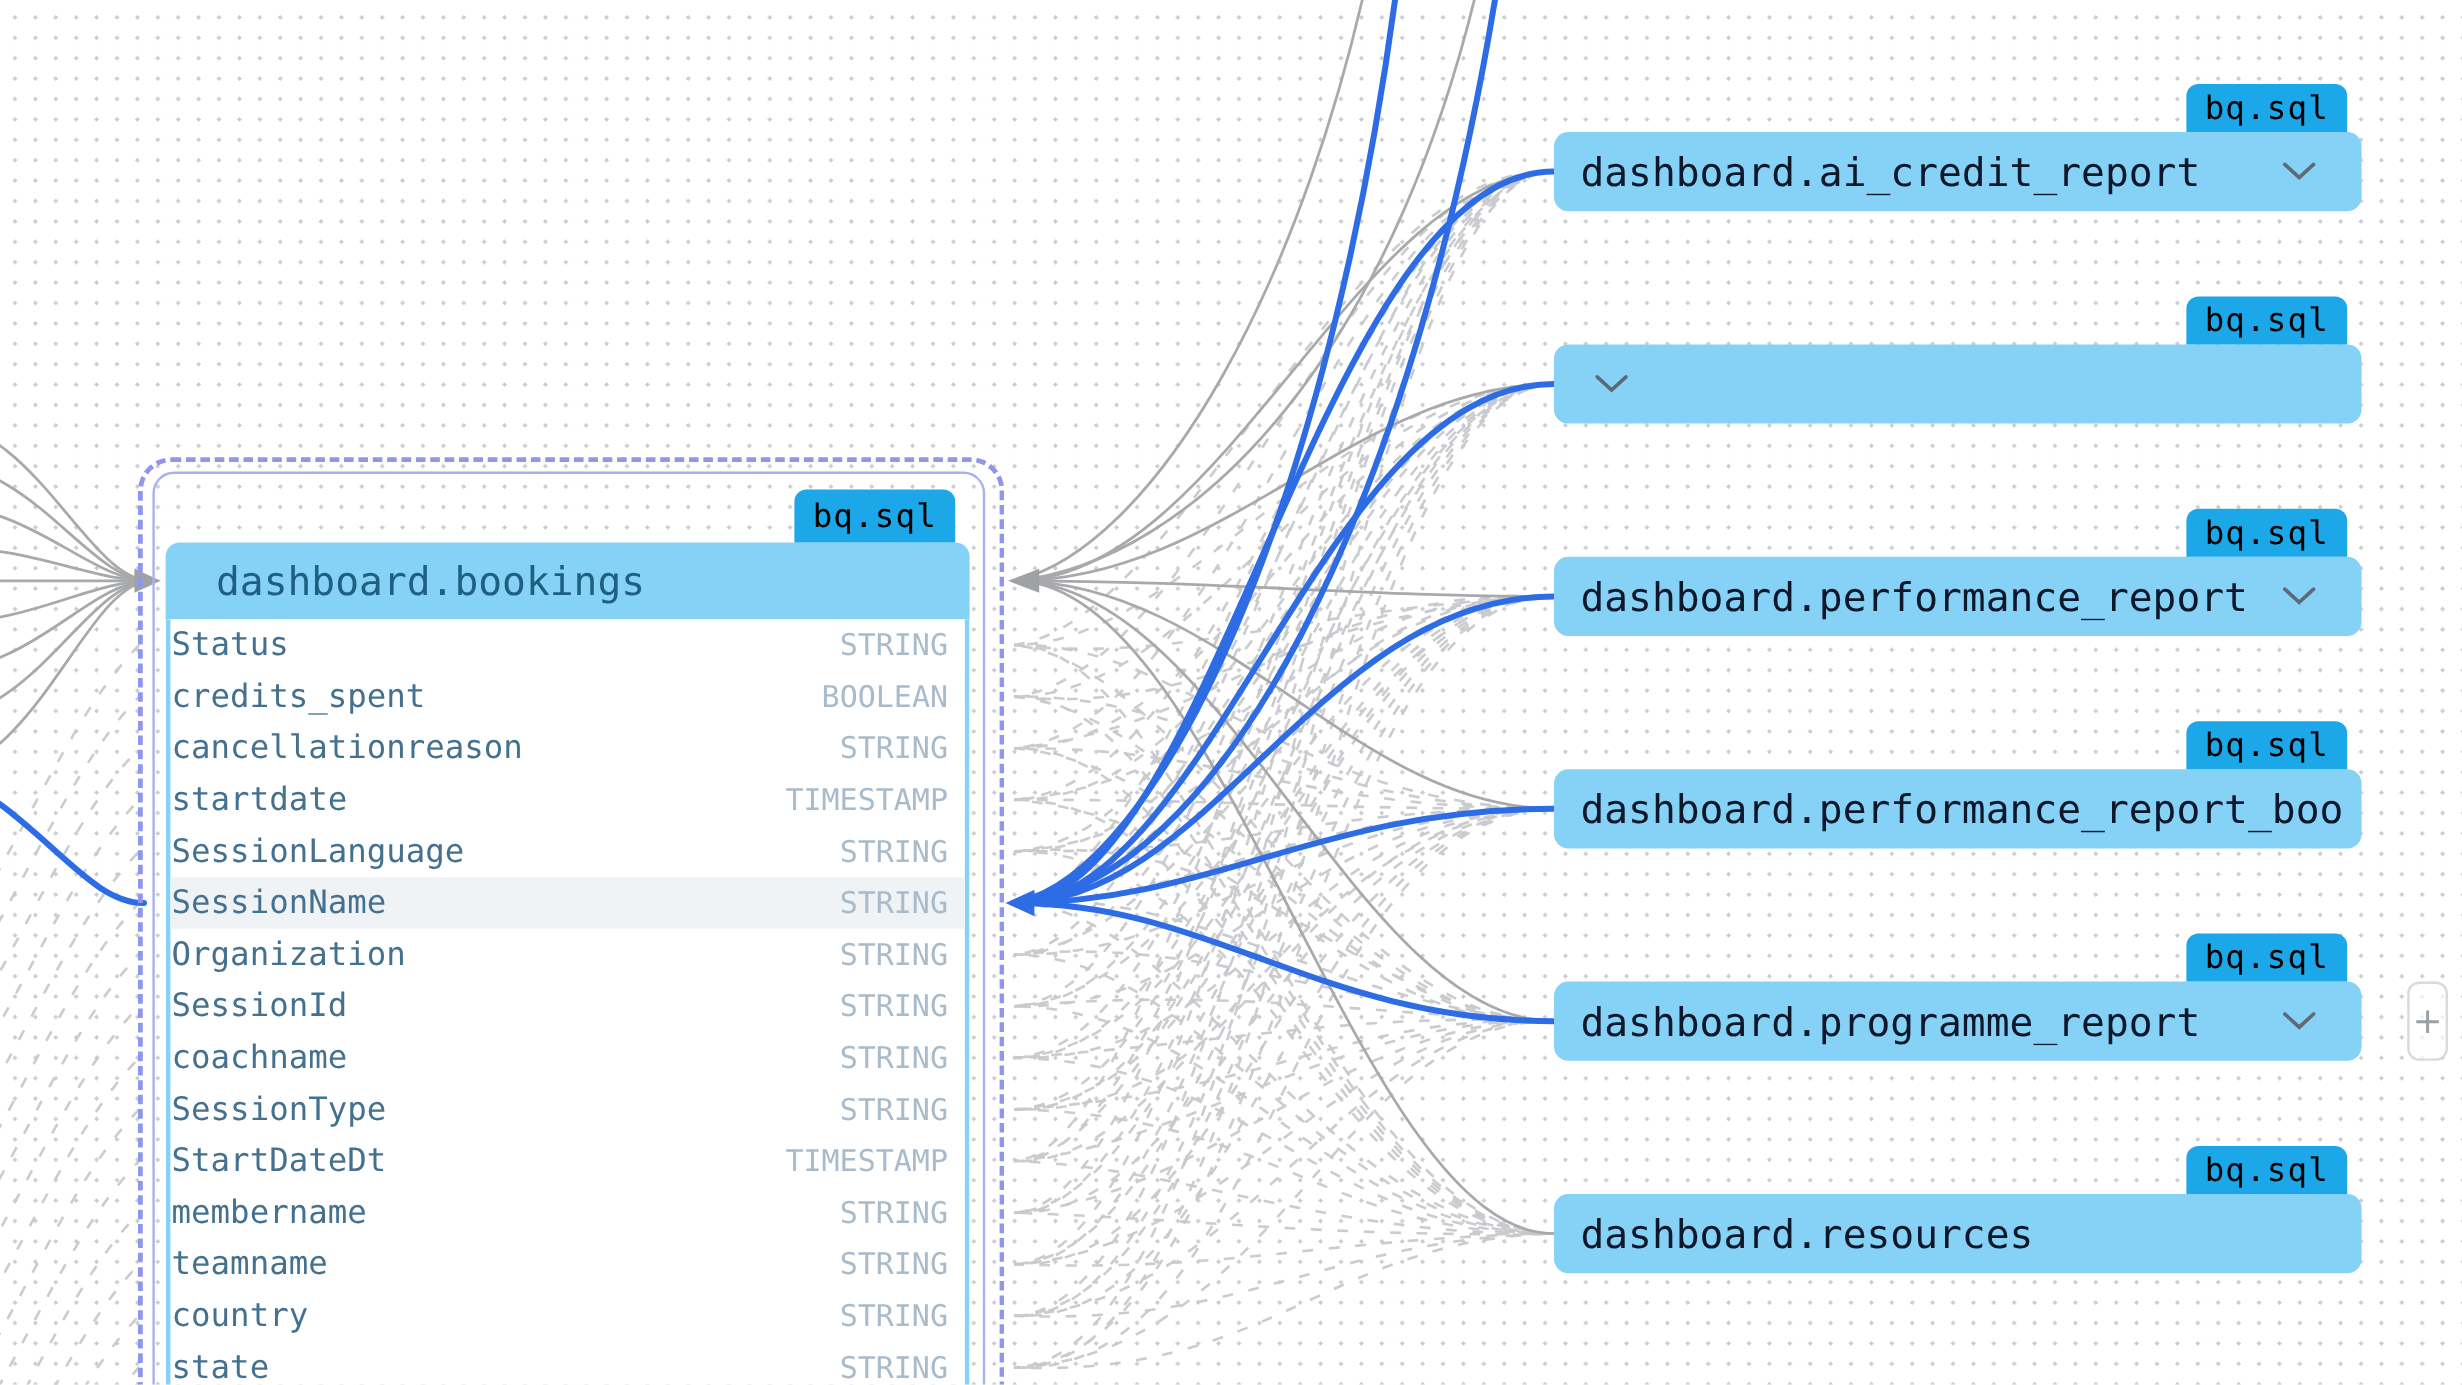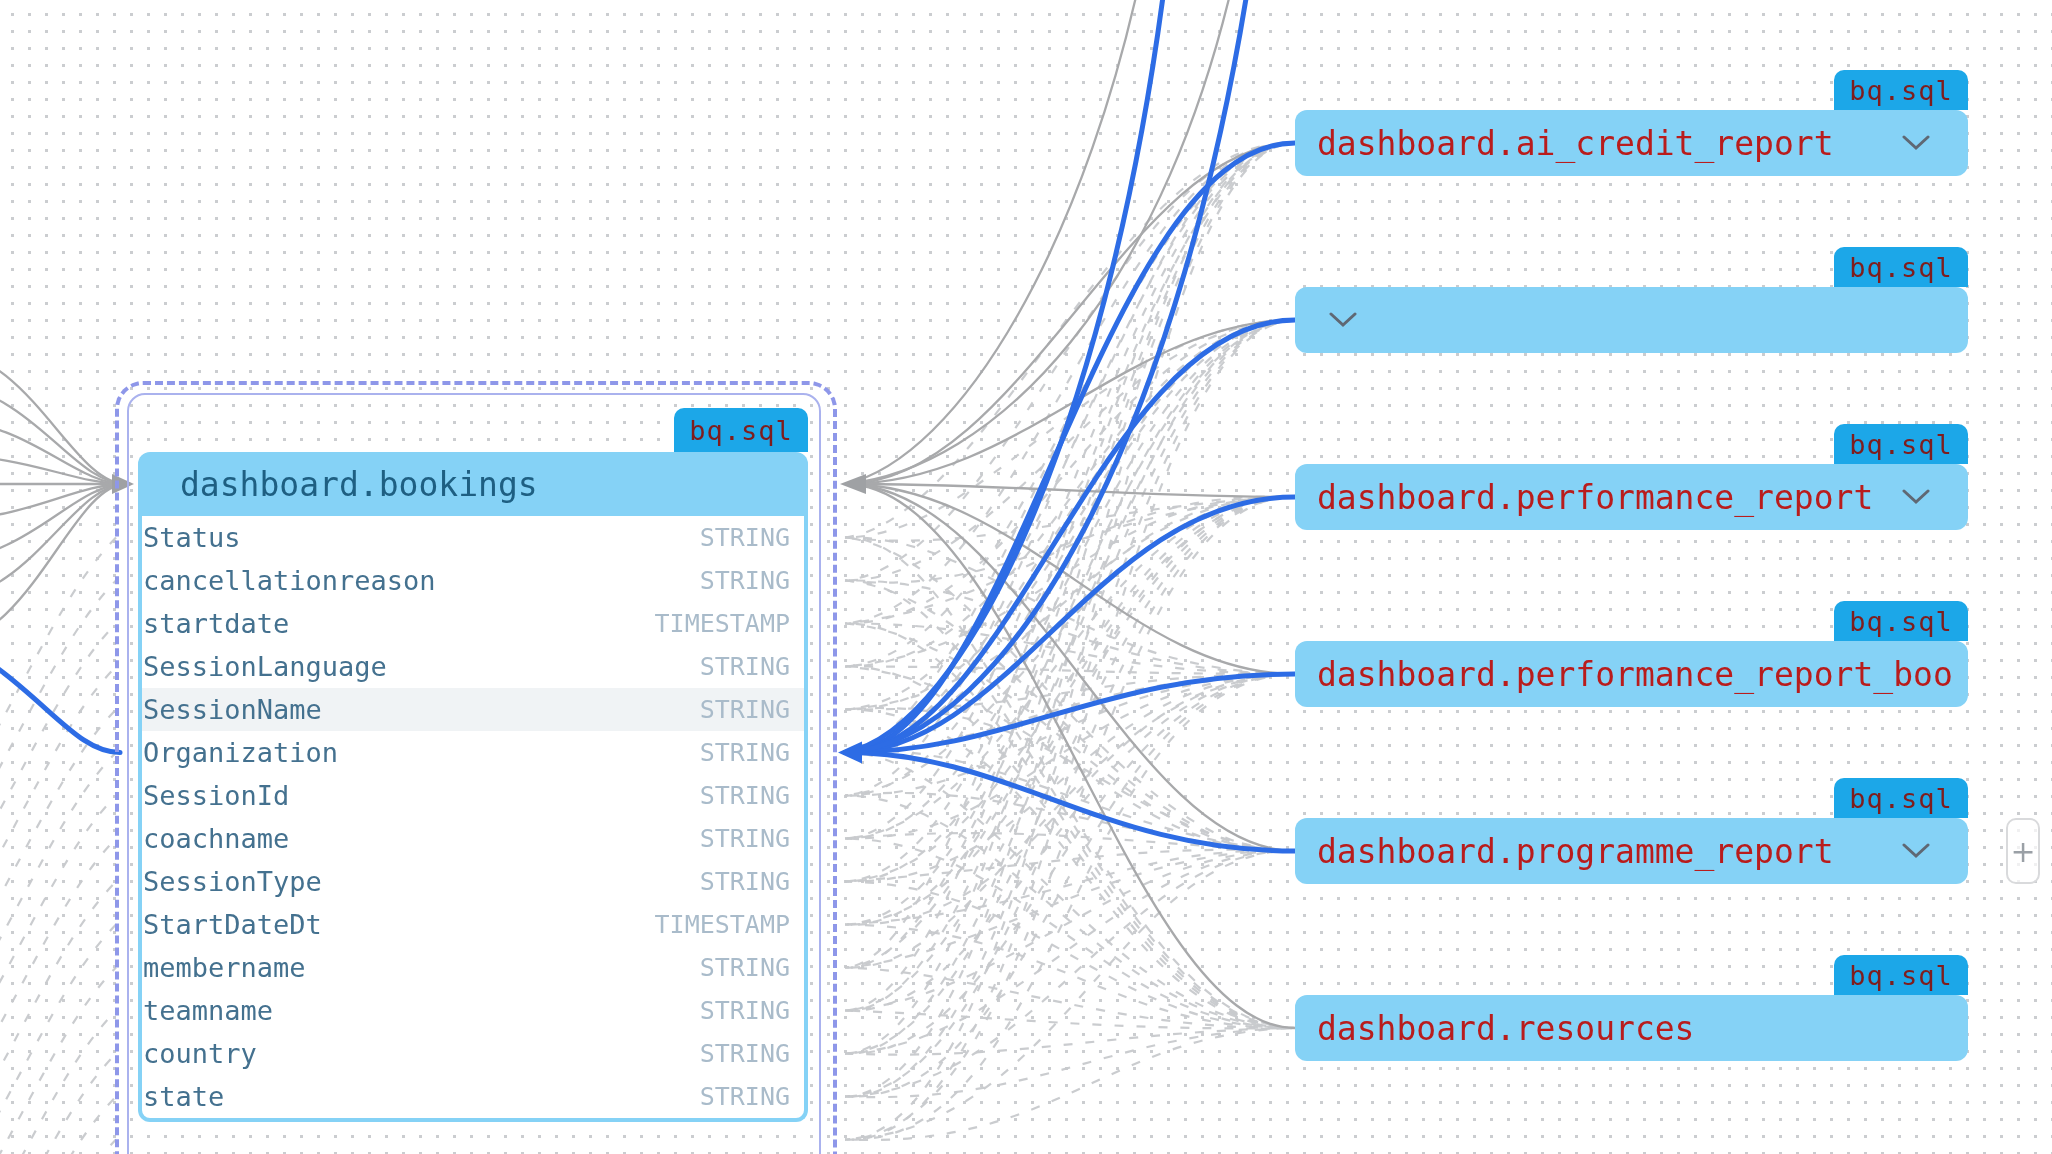--- a/index.html
+++ b/index.html
@@ -18,22 +18,22 @@
   .arrow-b{fill:#2d6ce5;}
 
   
   .sel-dashed{position:absolute;left:115px;top:381px;width:714px;height:810px;
     border:4px dashed #8e97e9;border-radius:28px;z-index:2;}
   .sel-solid{position:absolute;left:127px;top:393px;width:690px;height:790px;
     border:2px solid #aab2ee;border-radius:18px;z-index:2;}
 
   
   .badge{
-    position:absolute;right:0;display:flex;align-items:center;justify-content:center;
-    background:#1ca7e8;color:#7f1d1d;font-size:27px;
+    position:absolute;right:12px;display:flex;align-items:center;justify-content:center;
+    background:#1ca7e8;color:#000000;font-size:27px;
     border-radius:10px 10px 0 0;z-index:4;letter-spacing:1px;
   }
 
   
   .bnode{position:absolute;left:138px;top:452px;width:670px;z-index:3;}
   .bnode .badge{top:-44px;width:134px;height:44px;}
   .bheader{
     height:64px;background:#85d2f6;border-radius:12px 12px 0 0;
     display:flex;align-items:center;padding:0 22px;box-sizing:border-box;
   }
@@ -49,21 +49,21 @@
   .ctype{font-size:25px;color:#a9bbca;}
 
   
   .tnode{position:absolute;left:1295px;width:673px;z-index:3;}
   .tnode .badge{top:-40px;width:134px;height:40px;}
   .tbody{
     height:66px;background:#85d2f6;border-radius:12px;
     display:flex;align-items:center;padding:0 14px 0 22px;box-sizing:border-box;
     overflow:hidden;white-space:nowrap;
   }
-  .ttitle{font-size:33px;color:#b91c1c;flex:1 1 auto;overflow:hidden;}
+  .ttitle{font-size:33px;color:#0f172a;flex:1 1 auto;overflow:hidden;}
   .chev{flex:0 0 auto;margin-left:12px;margin-right:24px;}
 
   
   .add-btn{
     position:absolute;left:2006px;top:818px;width:30px;height:62px;z-index:3;
     border:2px solid #d9dadc;border-radius:10px;background:rgba(255,255,255,.7);
     display:flex;align-items:center;justify-content:center;
     color:#9aa0a6;font-size:30px;font-family:"DejaVu Sans","Liberation Sans",sans-serif;
   }
 </style>
@@ -215,20 +215,24 @@
     <div class="badge">bq.sql</div>
     <div class="bheader">
       <span>dashboard.bookings</span>
     </div>
     <div class="brows" id="brows">
         <div class="row">
           <span class="cname">Status</span>
           <span class="ctype">STRING</span>
         </div>
         <div class="row">
+          <span class="cname">credits_spent</span>
+          <span class="ctype">BOOLEAN</span>
+        </div>
+        <div class="row">
           <span class="cname">cancellationreason</span>
           <span class="ctype">STRING</span>
         </div>
         <div class="row">
           <span class="cname">startdate</span>
           <span class="ctype">TIMESTAMP</span>
         </div>
         <div class="row">
           <span class="cname">SessionLanguage</span>
           <span class="ctype">STRING</span>

